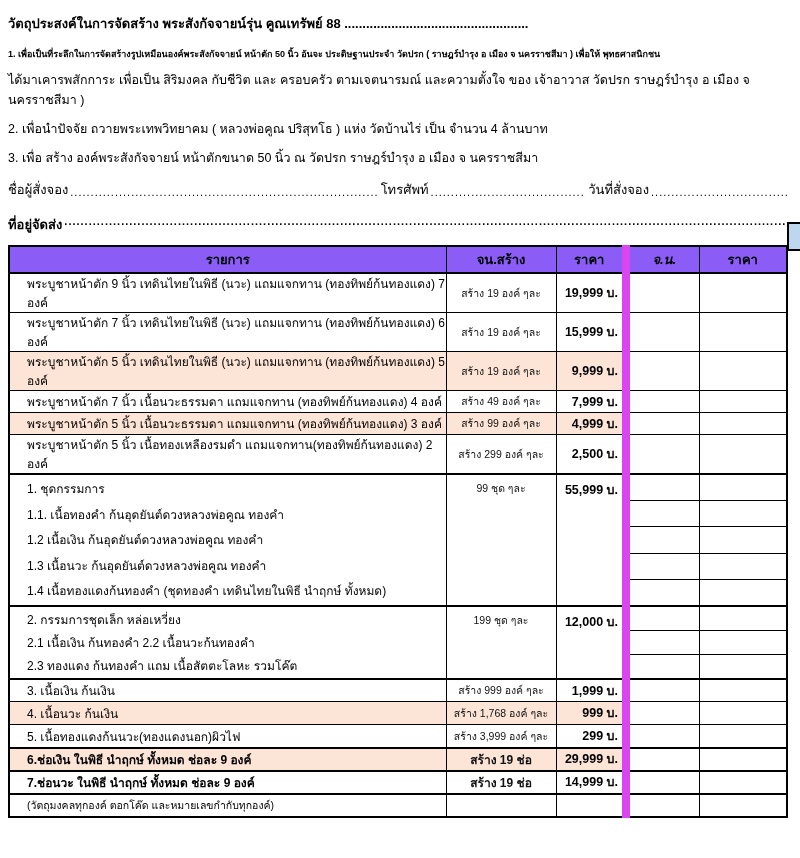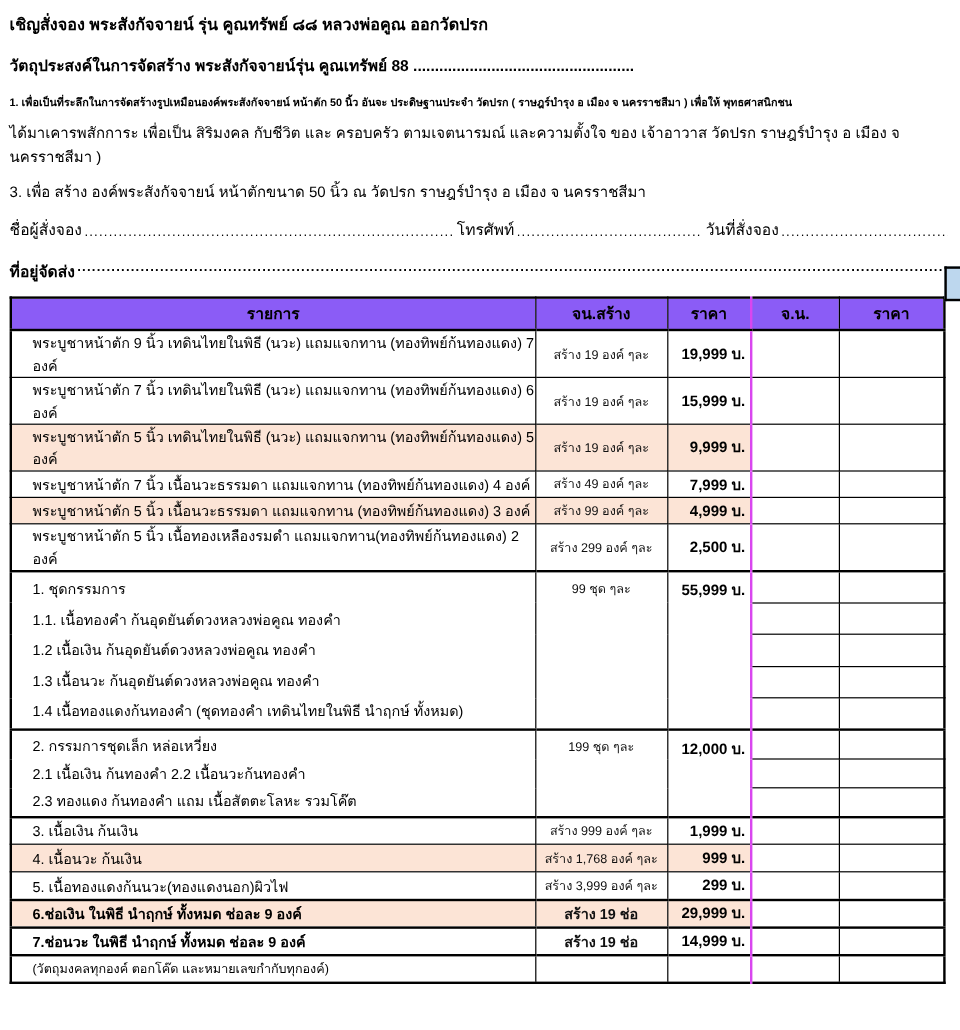--- a/index.html
+++ b/index.html
@@ -17,21 +17,21 @@
   .dots{display:inline-block;overflow:hidden;white-space:nowrap;vertical-align:bottom;letter-spacing:1px;font-size:11px;line-height:15px;}
   .d-name{width:335px;} .d-phone{width:168px;} .d-date{width:152px;}
   .d-addr{width:722px;}
   .lblpad{padding-right:2px;}
   .addr-line{display:flex;align-items:flex-start;margin-top:14px;font-size:13px;font-weight:600;white-space:nowrap;}
 
   .tblwrap{margin-top:10px;position:relative;}
   table.tbl{border-collapse:collapse;table-layout:fixed;border:2px solid #000;}
   .tbl th,.tbl td{border:1px solid #000;padding:0;overflow:hidden;vertical-align:middle;}
   .tbl th{background:#8b5cf6;font-size:13px;font-weight:bold;height:25px;border-bottom:2px solid #000;}
-  .tbl th.qty,.tbl td.qty{border-left:2px solid #d946ef;}
+  .tbl th.qty,.tbl td.qty{border-left:8px solid #d946ef;font-style:italic;}
   td.item{padding-left:17px;font-size:12px;text-align:left;}
   td.made{font-size:10.5px;text-align:center;color:#111;}
   td.price{font-size:12.5px;font-weight:bold;text-align:right;padding-right:4px;}
   tr.hl td.item,tr.hl td.made,tr.hl td.price{background:#FCE4D6;}
   tr.h22{height:22px;} tr.h23{height:23px;} tr.h26{height:26px;} tr.h24{height:24px;}
   tr.tband td{border-top:2px solid #000;}
   tr.sub td{border-top:1px solid #7a7a7a;}
   td.vtop{vertical-align:top;padding-top:5px;}
   td.sec-item{vertical-align:top;padding-top:2px;margin-left:14px;}
   td.sec-item .ln{line-height:25.6px;font-size:12px;white-space:nowrap;}
@@ -40,25 +40,25 @@
   tr.boldrow td.made{font-size:12px;}
   tr.note td.item{font-size:10.5px;}
   .sliver{position:absolute;right:0;top:222px;width:11px;height:25px;background:#BDD7EE;
     border:2px solid #000;border-right:none;}
 </style>
 </head>
 <body>
 
 <div class="content">
 
-  <div class="title">เชิญสั่งจอง พระสังกัจจายน์ รุ่น คูณทรัพย์ ๘๘ หลวงพ่อคูณ ออกวัดปรก</div>
   <div class="purpose">วัตถุประสงค์ในการจัดสร้าง พระสังกัจจายน์รุ่น คูณเทรัพย์ 88 ...................................................</div>
 
   <div class="obj-small">1. เพื่อเป็นที่ระลึกในการจัดสร้างรูปเหมือนองค์พระสังกัจจายน์ หน้าตัก 50 นิ้ว อันจะ ประดิษฐานประจำ วัดปรก ( ราษฎร์บำรุง อ เมือง จ นครราชสีมา ) เพื่อให้ พุทธศาสนิกชน</div>
   <div class="obj">ได้มาเคารพสักการะ เพื่อเป็น สิริมงคล กับชีวิต และ ครอบครัว ตามเจตนารมณ์ และความตั้งใจ ของ เจ้าอาวาส วัดปรก ราษฎร์บำรุง อ เมือง จ นครราชสีมา )</div>
+  <div class="obj">2. เพื่อนำปัจจัย ถวายพระเทพวิทยาคม ( หลวงพ่อคูณ ปริสุทโธ ) แห่ง วัดบ้านไร่ เป็น จำนวน 4 ล้านบาท</div>
   <div class="obj">3. เพื่อ สร้าง องค์พระสังกัจจายน์ หน้าตักขนาด 50 นิ้ว ณ วัดปรก ราษฎร์บำรุง อ เมือง จ นครราชสีมา</div>
 
   <div class="fields">
     <span class="lblpad">ชื่อผู้สั่งจอง</span>
       <span class="dots d-name">........................................................................................................................</span>
     <span class="lblpad" style="padding-left:4px">โทรศัพท์</span>
       <span class="dots d-phone">............................................................</span>
     <span class="lblpad" style="padding-left:4px">วันที่สั่งจอง</span>
       <span class="dots d-date">..........................................................</span>
   </div>

